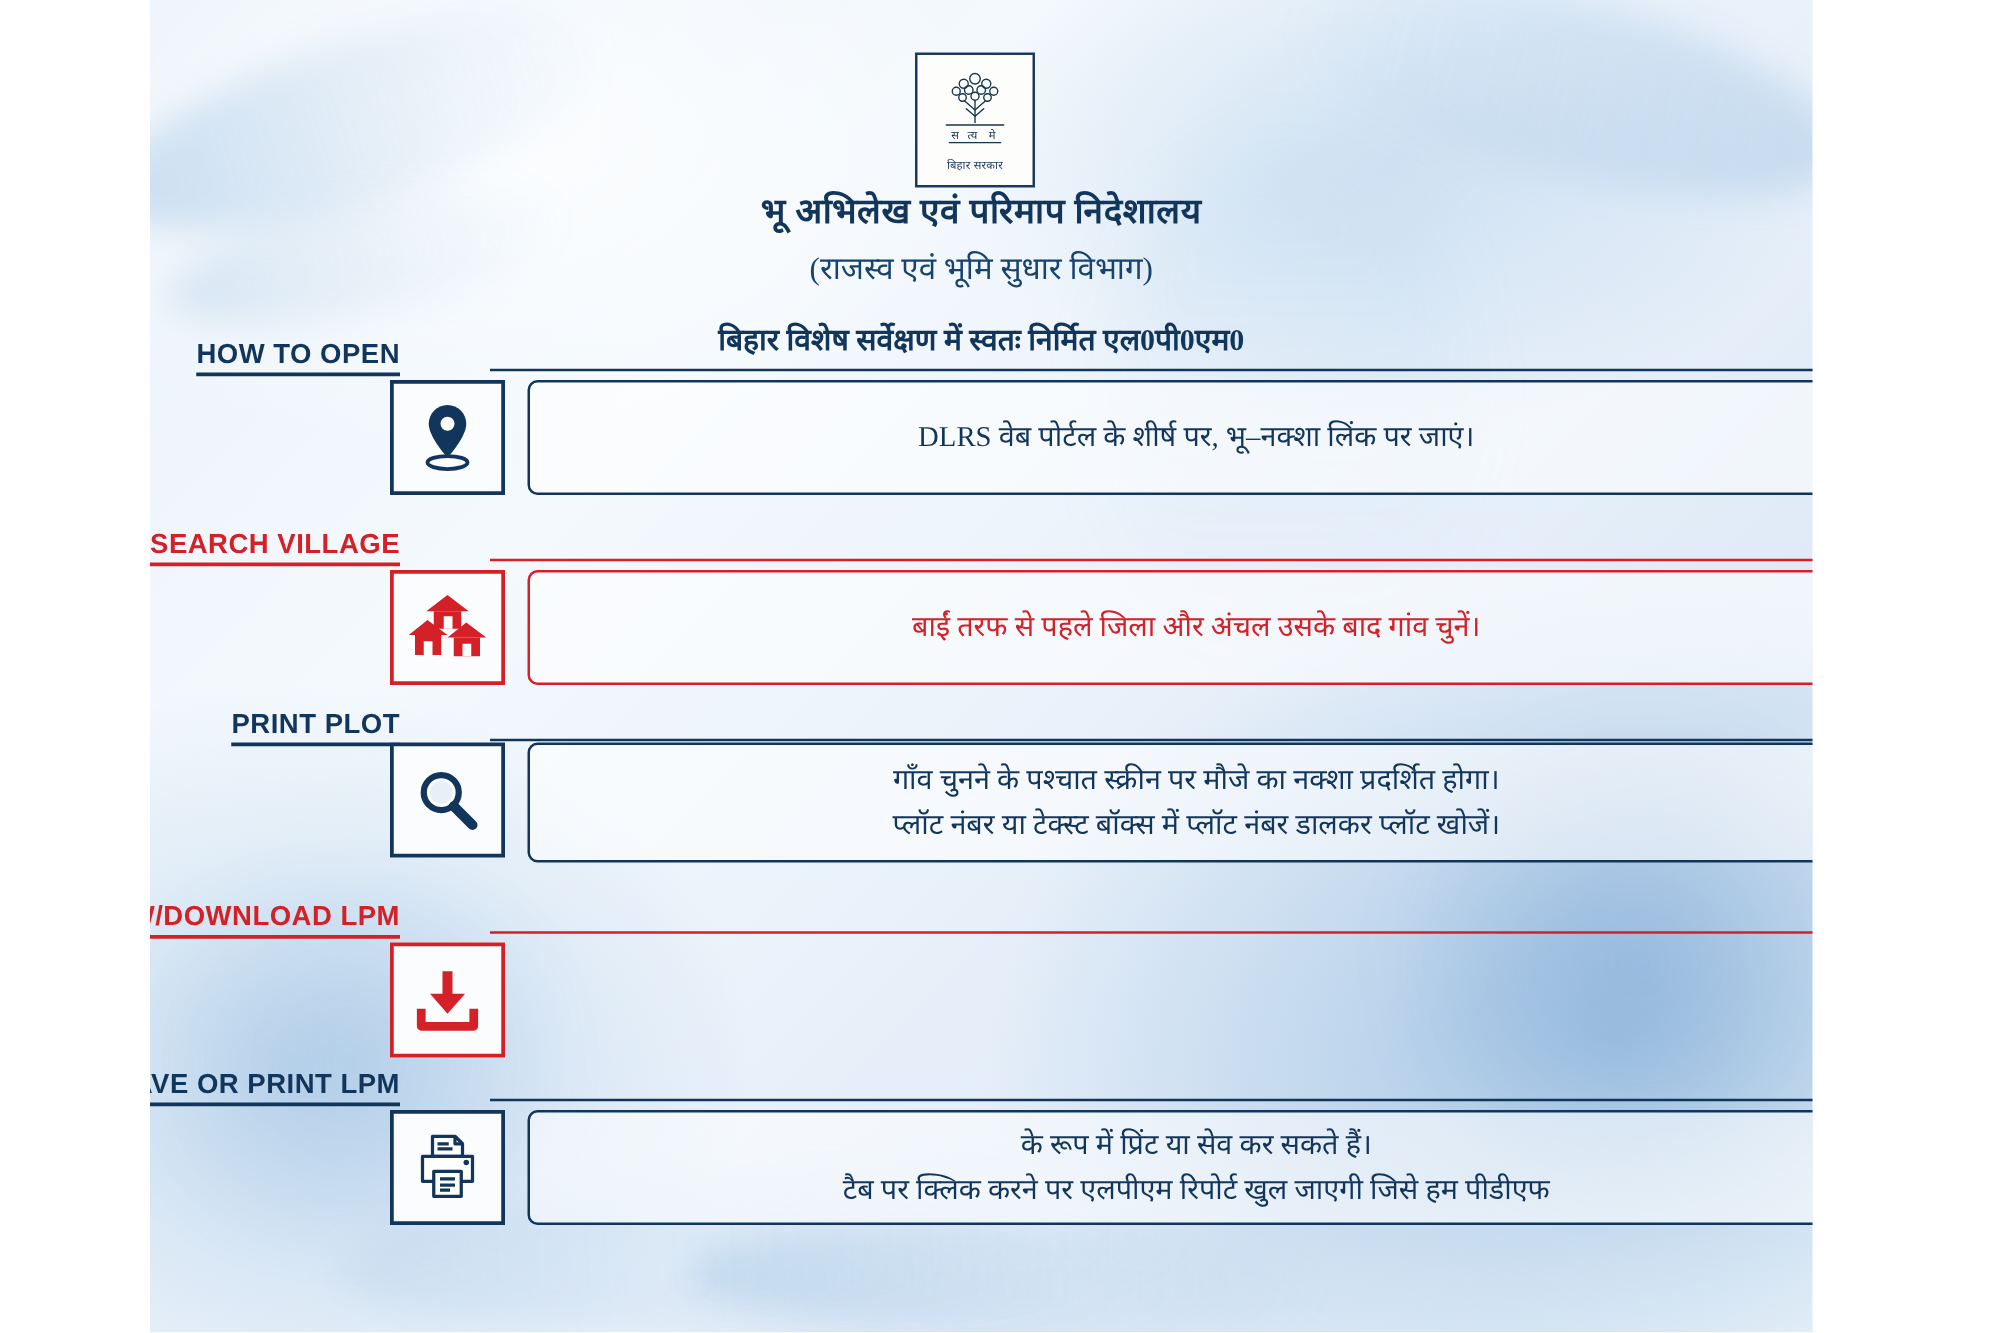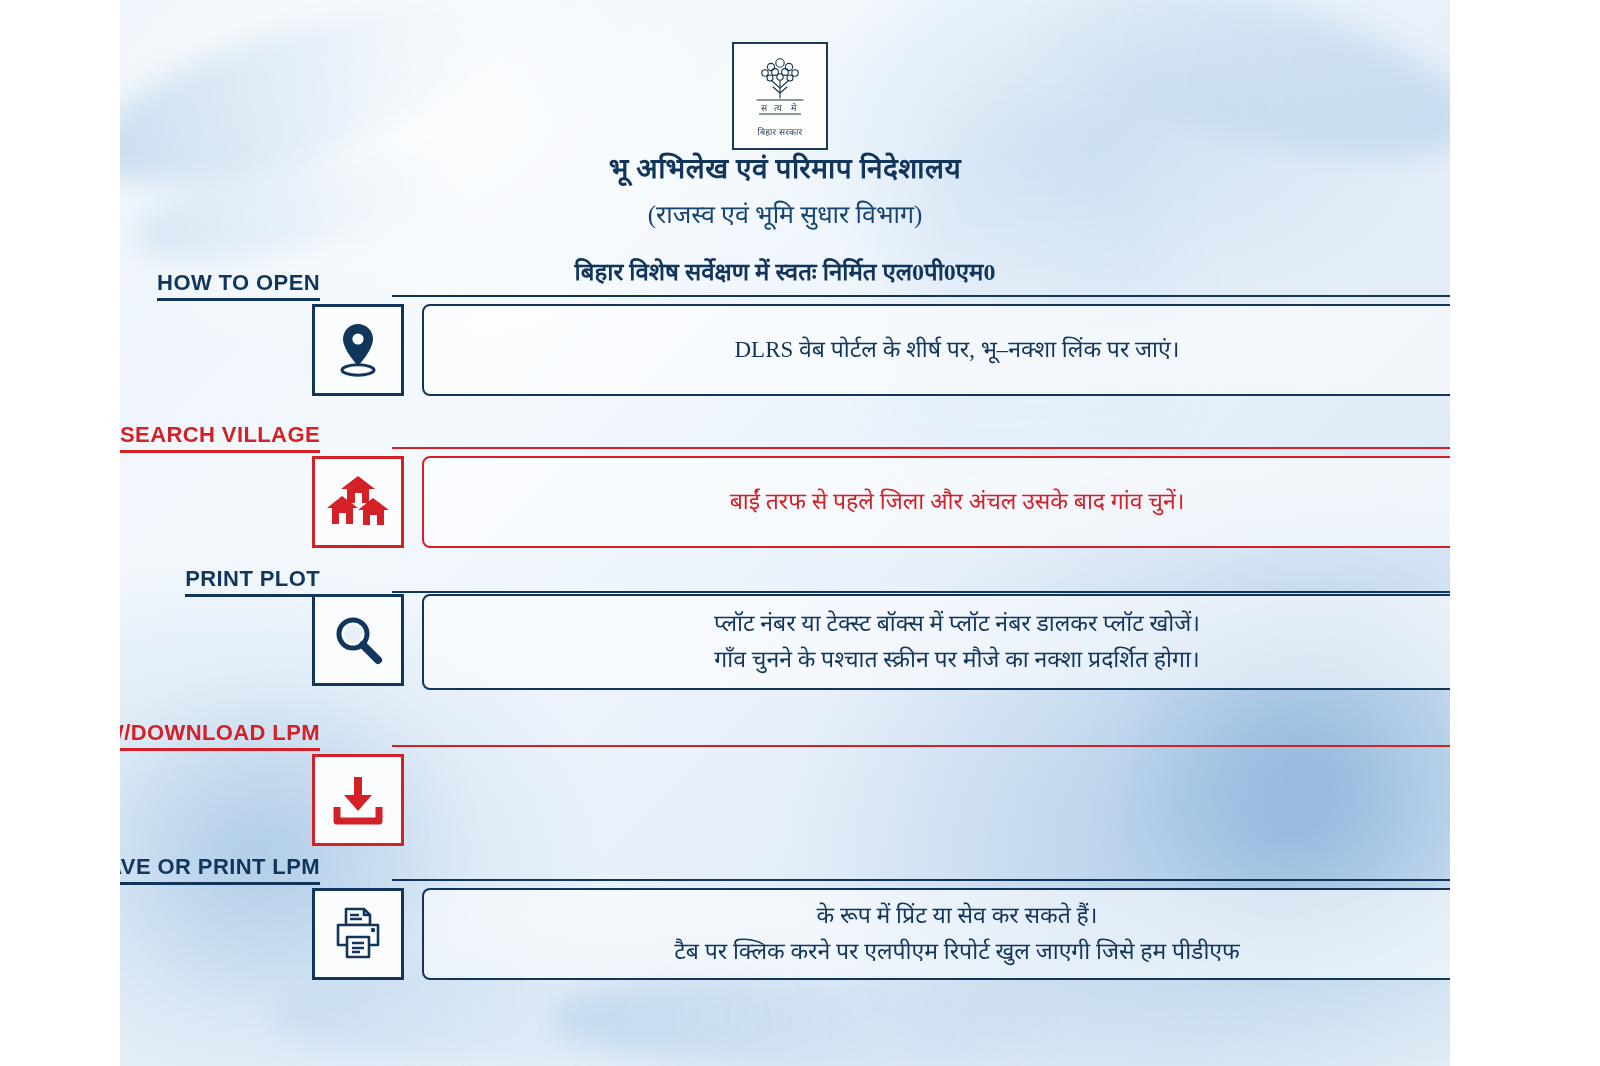--- a/index.html
+++ b/index.html
@@ -291,22 +291,22 @@
         <div class="hrule"></div>
         <div class="icon-box">
           <svg width="56" height="56" viewBox="0 0 56 56">
             <circle cx="23" cy="22" r="14" fill="none" stroke="#12355b" stroke-width="5"></circle>
             <circle cx="23" cy="22" r="9" fill="#e8eff7"></circle>
             <path d="M33 33 L48 48" stroke="#12355b" stroke-width="8" stroke-linecap="round"></path>
           </svg>
         </div>
         <div class="text-box">
           <div>
+            <span class="line two-lines">गाँव चुनने के पश्चात स्क्रीन पर मौजे का नक्शा प्रदर्शित होगा।</span>
             <span class="line two-lines">प्लॉट नंबर या टेक्स्ट बॉक्स में प्लॉट नंबर डालकर प्लॉट खोजें।</span>
-            <span class="line two-lines">गाँव चुनने के पश्चात स्क्रीन पर मौजे का नक्शा प्रदर्शित होगा।</span>
           </div>
         </div>
       </div>
 
       <div class="row r4 red">
         <div class="row-label">VIEW/DOWNLOAD LPM</div>
         <div class="hrule"></div>
         <div class="icon-box">
           <svg width="54" height="54" viewBox="0 0 54 54">
             <path d="M27 4 L27 26" stroke="#d42027" stroke-width="8" stroke-linecap="butt"></path>

